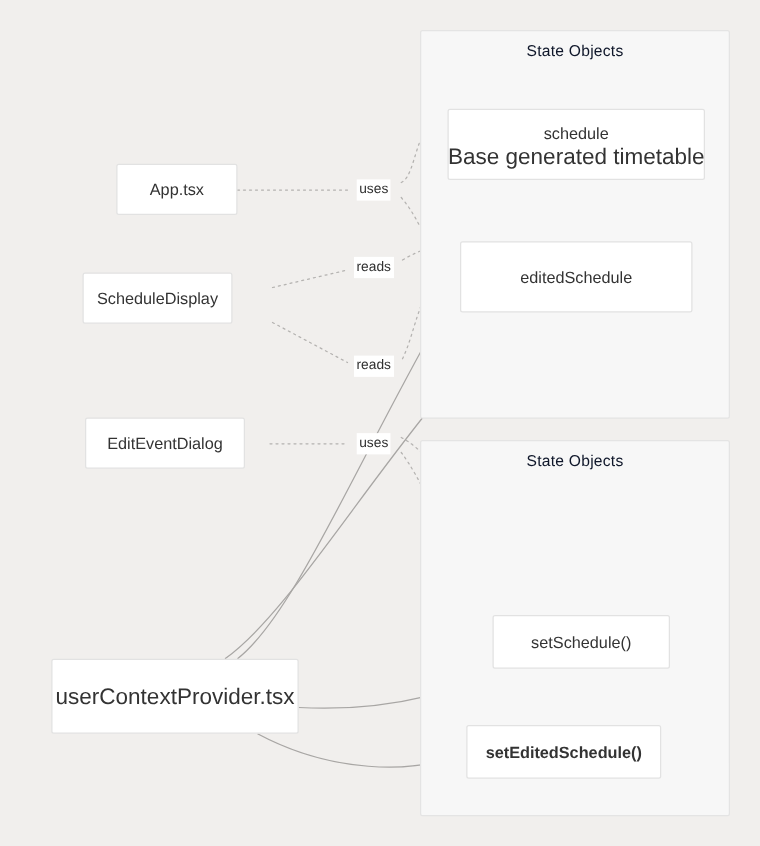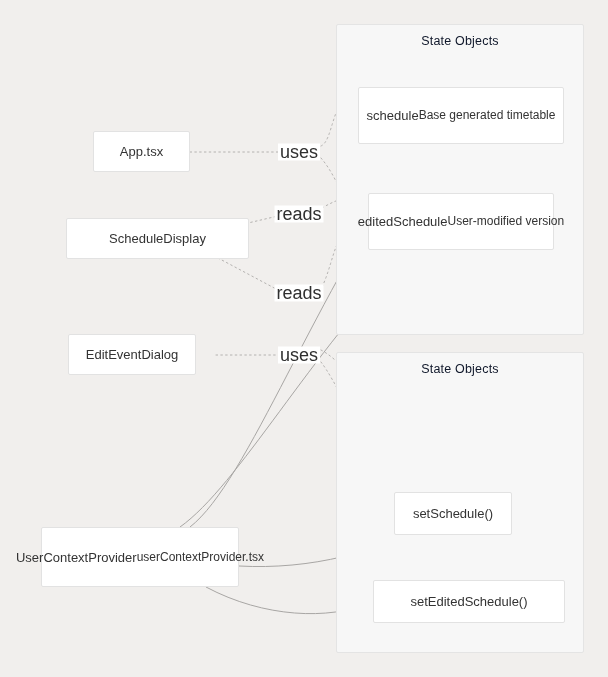--- a/index.html
+++ b/index.html
@@ -39,40 +39,40 @@
     color: #0f172a;
     letter-spacing: 0.2px;
   }
   .node {
     position: absolute;
     background: #ffffff;
     border: 1px solid #e2e2e2;
     border-radius: 2px;
     box-sizing: border-box;
     display: flex;
-    flex-direction: row;
+    flex-direction: column;
     align-items: center;
     justify-content: center;
     color: #333333;
   }
   .node .line1 {
     font-size: 13px;
     line-height: 19px;
     white-space: nowrap;
   }
   .node .line2 {
-    font-size: 12px;
+    font-size: 18px;
     line-height: 19px;
     white-space: nowrap;
   }
   .edge-label {
     position: absolute;
     background: #ffffff;
     color: #2f2f2f;
-    font-size: 18px;
+    font-size: 11px;
     line-height: 15px;
     padding: 1px 2px;
     white-space: nowrap;
     transform: translate(-50%, -50%);
   }
   .e-dotted {
     fill: none;
     stroke: #b4b2b0;
     stroke-width: 1;
     stroke-dasharray: 1.6 3.2;
@@ -124,42 +124,40 @@
   <div class="group" style="left: 336px; top: 24px; width: 248px; height: 311px;">
     <div class="group-title">State Objects</div>
   </div>
   <div class="group" style="left: 336px; top: 352px; width: 248px; height: 301px;">
     <div class="group-title">State Objects</div>
   </div>
 
   <div class="node" style="left: 93px; top: 131px; width: 97px; height: 41px;">
     <div class="line1">App.tsx</div>
   </div>
-  <div class="node" style="left: 66px; top: 218px; width: 183px; height: 41px;">
+  <div class="node" style="left: 66px; top: 218px; width: 120px; height: 41px;">
     <div class="line1">ScheduleDisplay</div>
   </div>
   <div class="node" style="left: 68px; top: 334px; width: 128px; height: 41px;">
     <div class="line1">EditEventDialog</div>
   </div>
   <div class="node" style="left: 358px; top: 87px; width: 206px; height: 57px;">
     <div class="line1">schedule</div>
     <div class="line2">Base generated timetable</div>
   </div>
   <div class="node" style="left: 368px; top: 193px; width: 186px; height: 57px; align-items: center;">
     <div class="line1">editedSchedule</div>
-    <div class="line2">User-modified version</div>
   </div>
-  <div class="node" style="left: 394px; top: 492px; width: 118px; height: 43px;">
+  <div class="node" style="left: 394px; top: 492px; width: 142px; height: 43px;">
     <div class="line1">setSchedule()</div>
   </div>
-  <div class="node" style="left: 373px; top: 580px; width: 192px; height: 43px;">
+  <div class="node" style="left: 373px; top: 580px; width: 156px; height: 43px; font-weight: bold;">
     <div class="line1">setEditedSchedule()</div>
   </div>
   <div class="node" style="left: 41px; top: 527px; width: 198px; height: 60px;">
-    <div class="line1">UserContextProvider</div>
     <div class="line2">userContextProvider.tsx</div>
   </div>
 
   <div class="edge-label" style="left: 299px; top: 152px;">uses</div>
   <div class="edge-label" style="left: 299px; top: 214px;">reads</div>
   <div class="edge-label" style="left: 299px; top: 293px;">reads</div>
   <div class="edge-label" style="left: 299px; top: 355px;">uses</div>
 
 </div>
 

